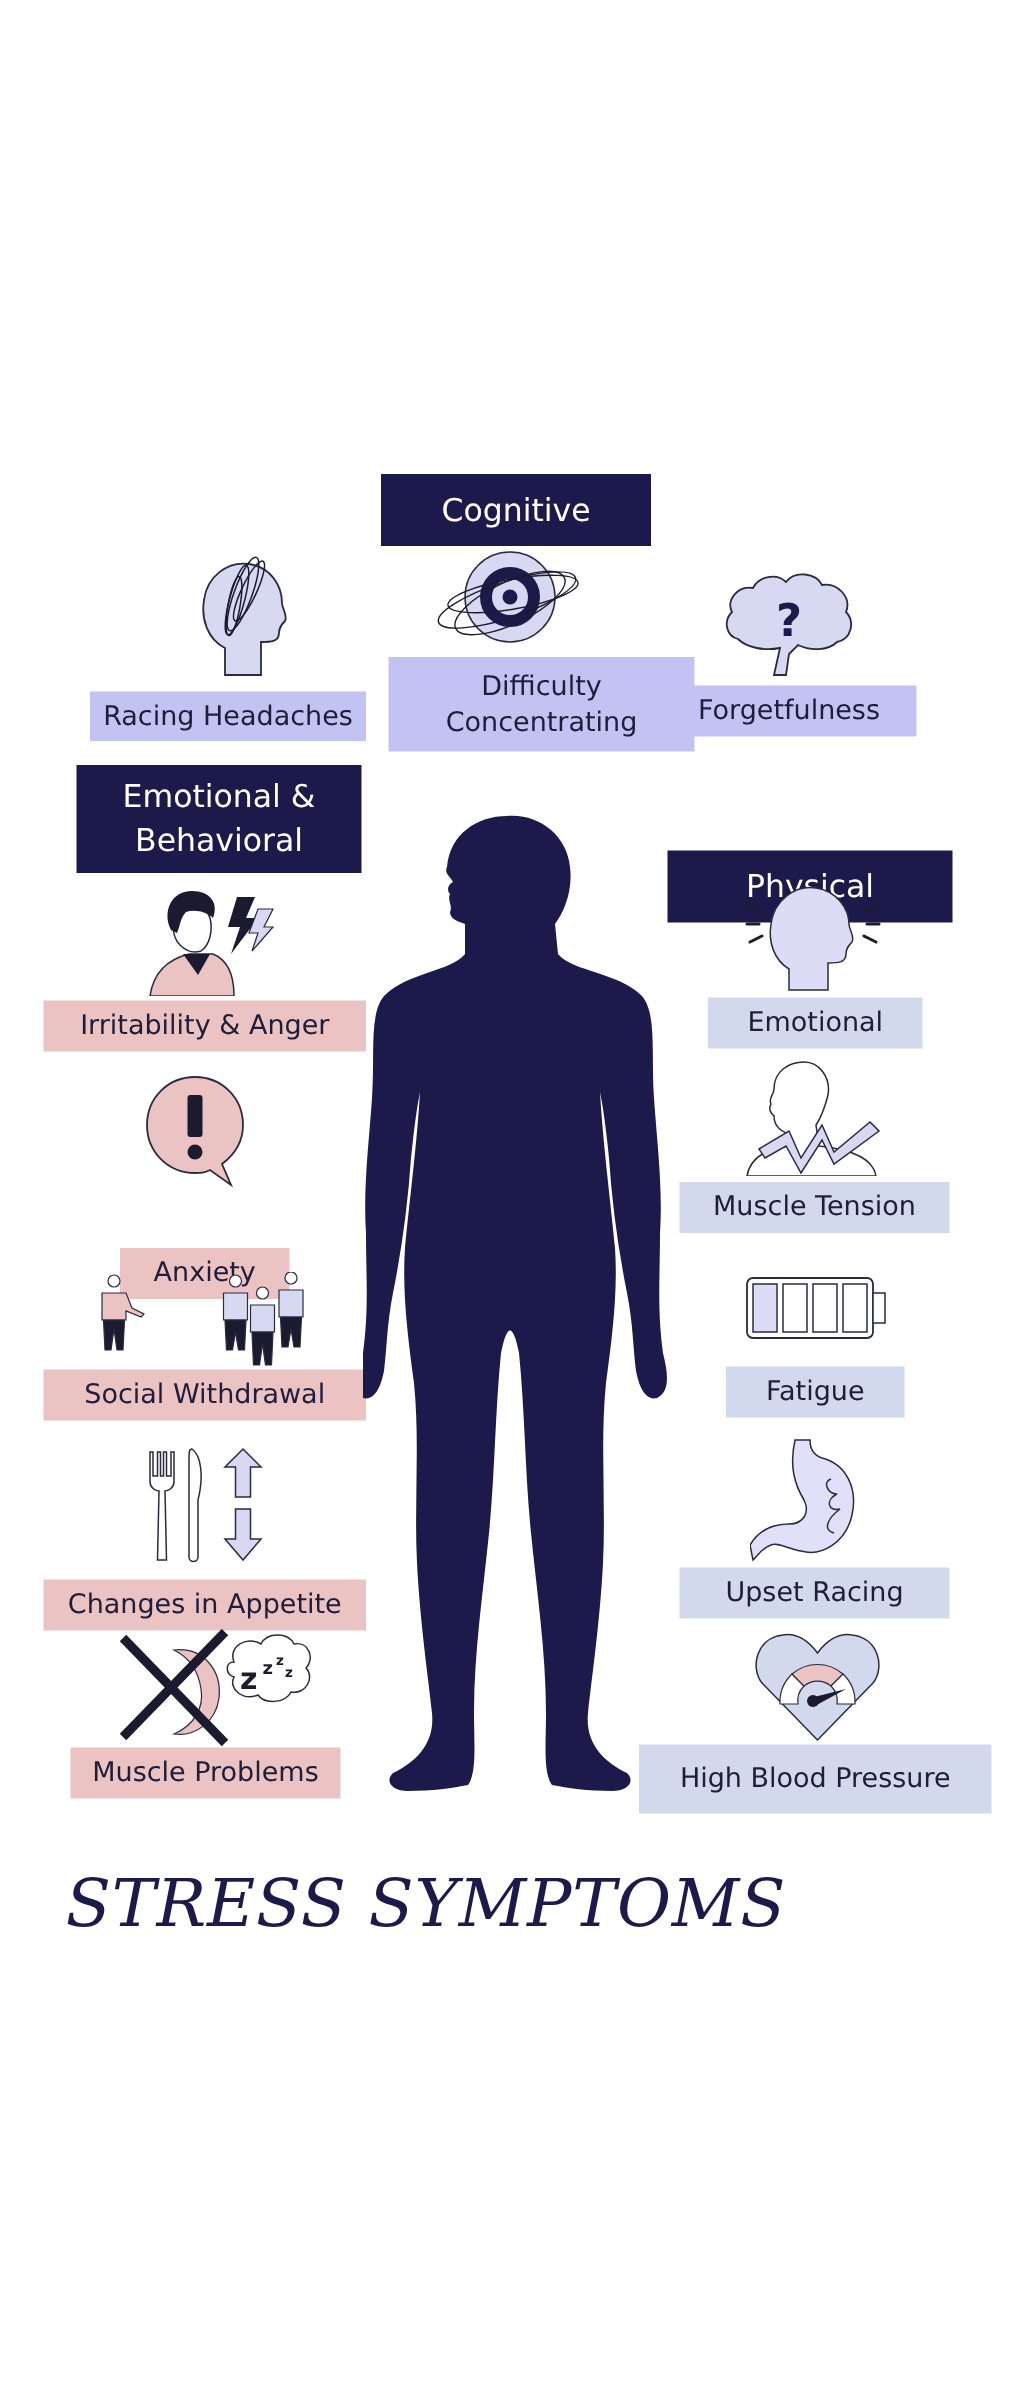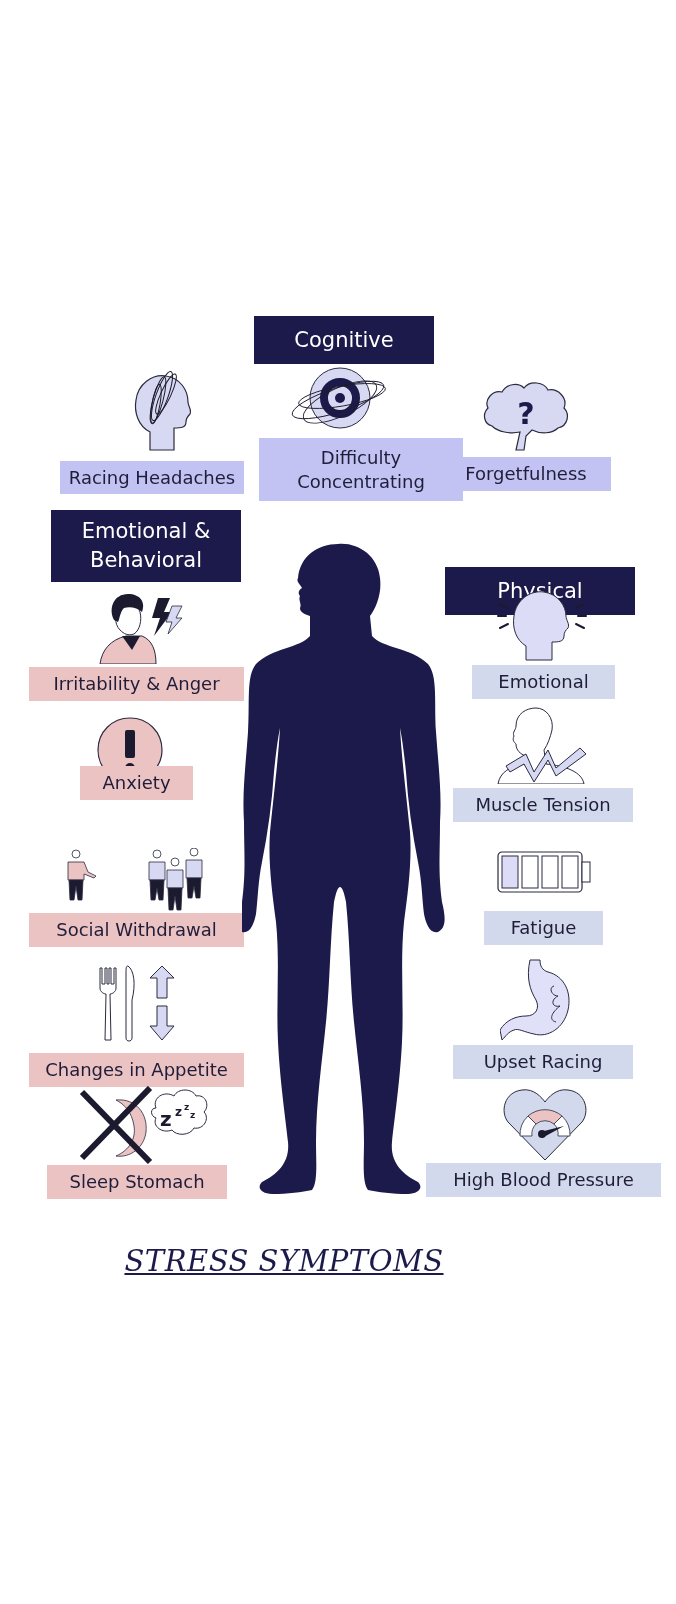--- a/index.html
+++ b/index.html
@@ -8,22 +8,22 @@
   .hdr { position:absolute; background:#1c1a4a; color:#ffffff; display:flex;
          align-items:center; justify-content:center; text-align:center;
          font-size:21px; line-height:29px; }
   .lbl { position:absolute; display:flex; align-items:center; justify-content:center;
          text-align:center; font-size:18px; line-height:24px; color:#1f1d3a; }
   .cog { background:#c3c3f3; }
   .emo { background:#ebc3c3; }
   .phy { background:#d3d9ec; }
   .icon { position:absolute; }
   .title { position:absolute; left:0; width:568px; top:1244px; text-align:center;
-           font-family:"DejaVu Serif", serif; font-style:italic; font-size:29px;
-           color:#1c1a4a; letter-spacing:0.5px;text-decoration:underline; }
+           font-family:"DejaVu Serif", serif; font-style:italic; font-size:44px;
+           color:#1c1a4a; letter-spacing:0.5px; }
 </style>
 </head>
 <body>
 
 <div class="hdr" style="left:254px; top:316px; width:180px; height:48px;">Cognitive</div>
 
 <svg class="icon" style="left:128px; top:366px;" width="70" height="88" viewBox="0 0 70 88">
   <path d="M22 84 L22 66 C10 60 6 46 8 34 C10 18 24 8 38 10 C52 12 60 24 60 36 C60 40 64 44 62 48 C60 50 58 52 58 56 C58 62 52 62 46 62 L46 84 Z" fill="#d7d9f2" stroke="#2a2a40" stroke-width="1.2"></path>
   <g fill="none" stroke="#1c1a2e" stroke-width="1">
     <ellipse cx="34" cy="30" rx="6" ry="26" transform="rotate(20 34 30)"></ellipse>
@@ -62,21 +62,21 @@
   <path d="M62 8 L74 8 L68 22 L76 22 L58 46 L64 28 L56 28 Z" fill="#1c1a2e"></path>
   <path d="M76 16 L86 16 L80 28 L86 28 L72 44 L76 32 L70 32 Z" fill="#d7d9f2" stroke="#2a2a40" stroke-width="0.8"></path>
 </svg>
 <div class="lbl emo" style="left:29px; top:667px; width:215px; height:34px;">Irritability &amp; Anger</div>
 
 <svg class="icon" style="left:96px; top:716px;" width="70" height="76" viewBox="0 0 70 76">
   <path d="M34 2 C52 2 66 16 66 34 C66 46 60 54 52 60 L58 74 L44 64 C40 66 38 66 34 66 C16 66 2 52 2 34 C2 16 16 2 34 2 Z" fill="#ebc3c3" stroke="#2a2a40" stroke-width="1.2"></path>
   <rect x="29" y="14" width="10" height="28" rx="2" fill="#1c1a2e"></rect>
   <circle cx="34" cy="52" r="5" fill="#1c1a2e"></circle>
 </svg>
-<div class="lbl emo" style="left:80px; top:766px; width:113px; height:34px;">Anxiety</div>
+<div class="lbl emo" style="left:80px; top:832px; width:113px; height:34px;">Anxiety</div>
 
 <svg class="icon" style="left:62px; top:848px;" width="150" height="66" viewBox="0 0 150 66">
   <g stroke="#2a2a40" stroke-width="0.8">
 
     <circle cx="14" cy="6" r="4" fill="#ffffff"></circle>
     <path d="M6 14 L22 14 L26 24 L34 28 L32 30 L22 26 L22 32 L6 32 Z" fill="#ebc3c3"></path>
     <path d="M7 32 L21 32 L20 52 L16 52 L14 38 L12 52 L8 52 Z" fill="#1c1a2e"></path>
 
     <circle cx="95" cy="6" r="4" fill="#ffffff"></circle>
     <path d="M87 14 L103 14 L103 32 L87 32 Z" fill="#d7d9f2"></path>
@@ -106,21 +106,21 @@
 <svg class="icon" style="left:78px; top:1086px;" width="132" height="80" viewBox="0 0 132 80">
   <path d="M38 14 C58 12 70 28 68 46 C66 62 52 72 38 70 C52 64 58 52 56 40 C54 26 46 18 38 14 Z" fill="#ebc3c3" stroke="#2a2a40" stroke-width="0.8"></path>
   <line x1="4" y1="6" x2="72" y2="76" stroke="#1c1a2e" stroke-width="6"></line>
   <line x1="72" y1="2" x2="4" y2="72" stroke="#1c1a2e" stroke-width="6"></line>
   <path d="M78 22 C74 12 86 4 96 10 C100 2 114 2 118 10 C128 8 132 20 126 26 C132 32 126 44 116 42 C112 50 98 50 94 44 C84 48 74 40 78 32 C72 30 72 22 78 22 Z" fill="#ffffff" stroke="#2a2a40" stroke-width="1"></path>
   <text x="82" y="40" font-family="DejaVu Sans, sans-serif" font-weight="bold" font-size="20" fill="#1c1a2e">z</text>
   <text x="97" y="30" font-family="DejaVu Sans, sans-serif" font-weight="bold" font-size="12" fill="#1c1a2e">z</text>
   <text x="106" y="24" font-family="DejaVu Sans, sans-serif" font-weight="bold" font-size="9" fill="#1c1a2e">z</text>
   <text x="112" y="32" font-family="DejaVu Sans, sans-serif" font-weight="bold" font-size="9" fill="#1c1a2e">z</text>
 </svg>
-<div class="lbl emo" style="left:47px; top:1165px; width:180px; height:34px;">Sleep Stomach</div>
+<div class="lbl emo" style="left:47px; top:1165px; width:180px; height:34px;">Muscle Problems</div>
 
 <svg class="icon" style="left:242px; top:542px;" width="204" height="654" viewBox="0 0 204 654">
   <path fill="#1c1a4a" d="
     M96 2 C116 0 136 14 138 36 C140 52 134 66 128 74 L130 94
     C140 106 170 106 186 122 C196 134 192 160 194 190
     C196 220 200 250 198 280 C198 310 196 330 200 360
     C204 376 204 386 196 390 C188 392 184 382 182 372
     C180 356 180 340 176 320 C170 290 166 260 164 230
     C162 210 160 196 158 186
     C160 220 164 250 168 290 C170 320 166 350 162 380
@@ -183,15 +183,15 @@
 <div class="lbl phy" style="left:453px; top:1045px; width:180px; height:34px;">Upset Racing</div>
 
 <svg class="icon" style="left:502px; top:1086px;" width="86" height="76" viewBox="0 0 86 76">
   <path d="M43 74 L6 36 C-2 26 2 6 20 4 C32 2 40 12 43 16 C46 12 54 2 66 4 C84 6 88 26 80 36 Z" fill="#d3d9ec" stroke="#2a2a40" stroke-width="1"></path>
   <path d="M18 50 A26 26 0 0 1 26 30 L34 38 A14 14 0 0 0 30 50 Z" fill="#ffffff" stroke="#2a2a40" stroke-width="0.8"></path>
   <path d="M26 30 A26 26 0 0 1 60 30 L52 38 A14 14 0 0 0 34 38 Z" fill="#ebc3c3" stroke="#2a2a40" stroke-width="0.8"></path>
   <path d="M60 30 A26 26 0 0 1 68 50 L56 50 A14 14 0 0 0 52 38 Z" fill="#ffffff" stroke="#2a2a40" stroke-width="0.8"></path>
   <path d="M38 46 L62 40 L40 52 Z" fill="#1c1a2e"></path>
   <circle cx="40" cy="48" r="4" fill="#1c1a2e"></circle>
 </svg>
-<div class="lbl phy" style="left:426px; top:1163px; width:235px; height:34px;">High Blood Pressure</div>
+<div class="lbl phy" style="left:426px; top:1163px; width:235px; height:46px;">High Blood Pressure</div>
 
 <div class="title">STRESS SYMPTOMS</div>
 
 </body></html>

